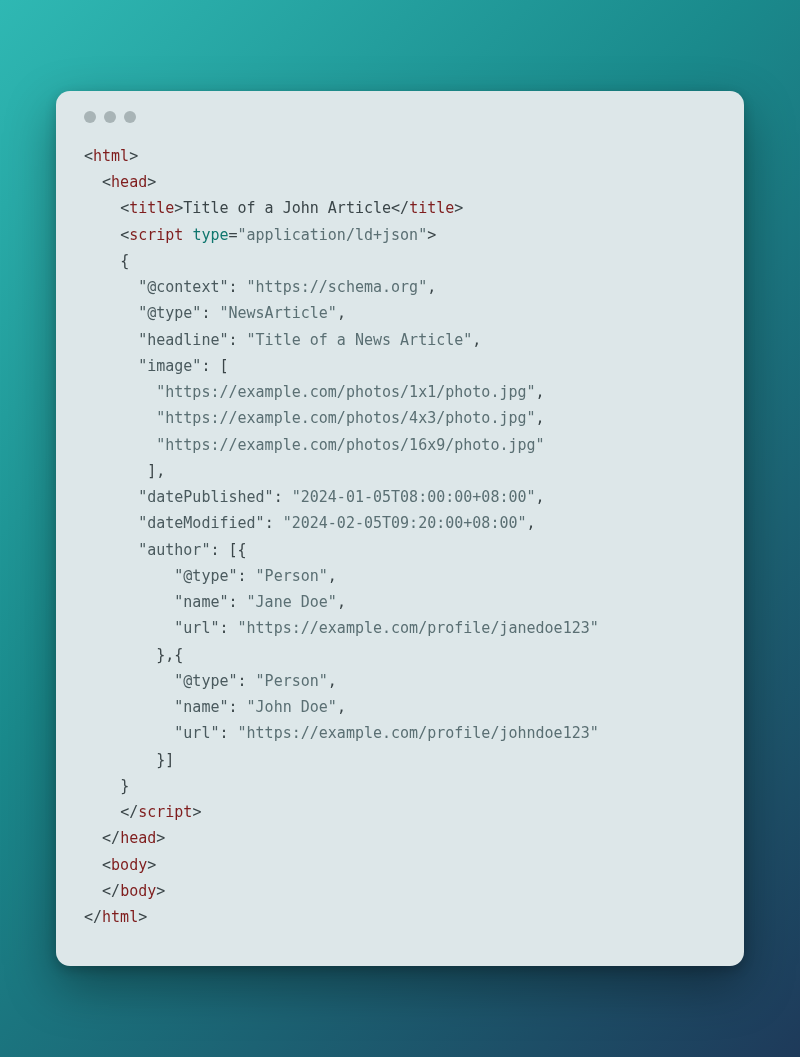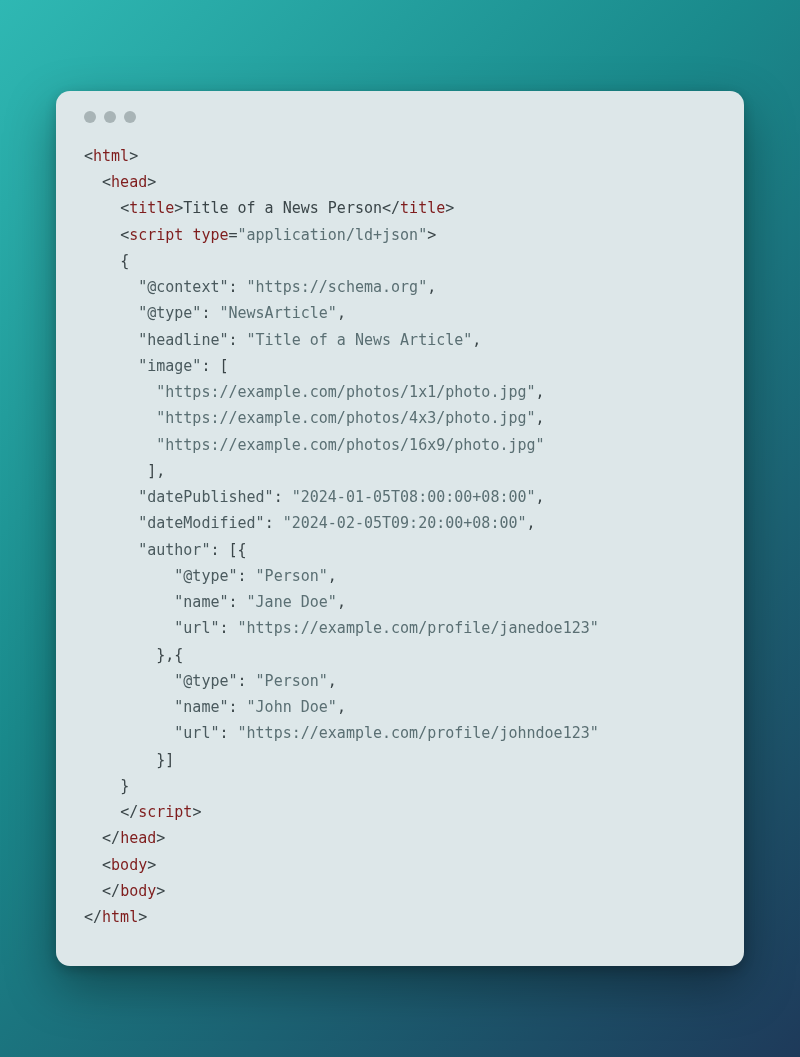--- a/index.html
+++ b/index.html
@@ -32,36 +32,36 @@
   pre.code {
     font-family: ui-monospace, "SF Mono", Menlo, Consolas, monospace;
     font-size: 15px;
     line-height: 1.75;
     color: #3a4548;
     white-space: pre;
     overflow: hidden;
   }
   .p  { color: #3a4548; }  
   .t  { color: #7f1d1d; }  
-  .a  { color: #7f1d1d; }  
+  .a  { color: #0f766e; }  
   .s  { color: #5a6f73; }  
   .k  { color: #4a5a5e; }  
 </style>
 </head>
 <body>
 
 <div class="window">
   <div class="titlebar">
     <div class="dot"></div>
     <div class="dot"></div>
     <div class="dot"></div>
   </div>
 <pre class="code"><span class="p">&lt;</span><span class="t">html</span><span class="p">&gt;</span>
   <span class="p">&lt;</span><span class="t">head</span><span class="p">&gt;</span>
-    <span class="p">&lt;</span><span class="t">title</span><span class="p">&gt;</span><span class="p">Title of a News Person</span><span class="p">&lt;/</span><span class="t">title</span><span class="p">&gt;</span>
+    <span class="p">&lt;</span><span class="t">title</span><span class="p">&gt;</span><span class="p">Title of a John Article</span><span class="p">&lt;/</span><span class="t">title</span><span class="p">&gt;</span>
     <span class="p">&lt;</span><span class="t">script</span> <span class="a">type</span><span class="p">=</span><span class="s">"application/ld+json"</span><span class="p">&gt;</span>
     <span class="p">{</span>
       <span class="k">"@context"</span><span class="p">: </span><span class="s">"https://schema.org"</span><span class="p">,</span>
       <span class="k">"@type"</span><span class="p">: </span><span class="s">"NewsArticle"</span><span class="p">,</span>
       <span class="k">"headline"</span><span class="p">: </span><span class="s">"Title of a News Article"</span><span class="p">,</span>
       <span class="k">"image"</span><span class="p">: [</span>
         <span class="s">"https://example.com/photos/1x1/photo.jpg"</span><span class="p">,</span>
         <span class="s">"https://example.com/photos/4x3/photo.jpg"</span><span class="p">,</span>
         <span class="s">"https://example.com/photos/16x9/photo.jpg"</span>
        <span class="p">],</span>

